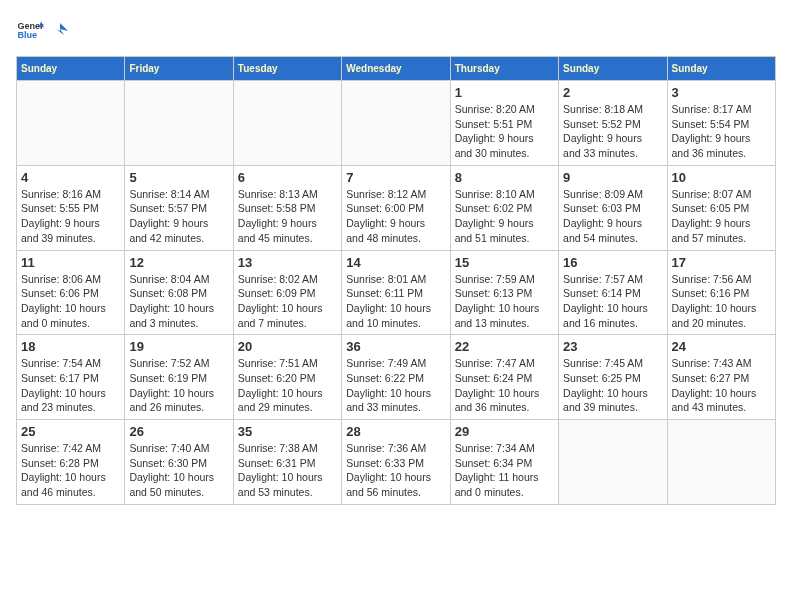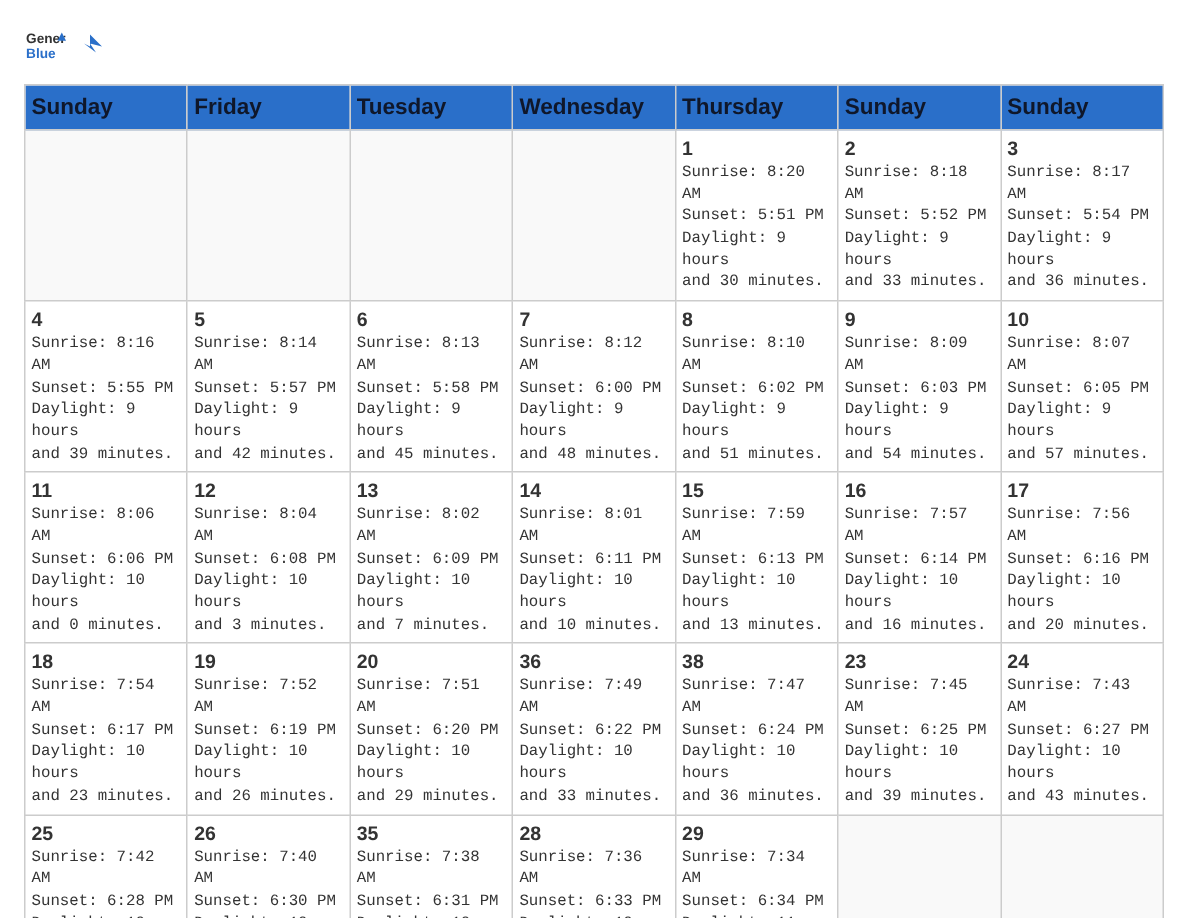--- a/index.html
+++ b/index.html
@@ -47,22 +47,22 @@
       font-size: 16px;
       color: #333;
     }
     table {
       width: 100%;
       border-collapse: collapse;
       table-layout: fixed;
     }
     th {
       background-color: #2a6fc9;
-      color: #0f172a;
-      font-size: 15px;
+      color: #fef9c3;
+      font-size: 10px;
       padding: 6px 4px;
       text-align: left;
       border: 1px solid #ccc;
     }
     td {
       border: 1px solid #ccc;
       vertical-align: top;
       padding: 4px 4px;
       font-size: 11px;
       color: #333;
@@ -76,21 +76,20 @@
       font-size: 13px;
       font-weight: bold;
       color: #333;
       display: block;
       margin-bottom: 2px;
     }
     .day-info {
       font-size: 10.5px;
       line-height: 1.4;
       color: #333;
-      font-family: Liberation Mono, monospace;
     }
   </style>
 </head>
 <body>
 
 <div class="header-area">
   <div class="logo">
     <svg class="logo-icon" viewBox="0 0 40 40" xmlns="http://www.w3.org/2000/svg">
       <text x="2" y="18" font-size="13" font-weight="bold" fill="#333" font-family="Arial">General</text>
       <text x="2" y="32" font-size="13" font-weight="bold" fill="#2a6fc9" font-family="Arial">Blue</text>
@@ -214,21 +213,21 @@
         </td>
         <td>
           <span class="day-number">20</span>
           <div class="day-info">Sunrise: 7:51 AM<br>Sunset: 6:20 PM<br>Daylight: 10 hours<br>and 29 minutes.</div>
         </td>
         <td>
           <span class="day-number">36</span>
           <div class="day-info">Sunrise: 7:49 AM<br>Sunset: 6:22 PM<br>Daylight: 10 hours<br>and 33 minutes.</div>
         </td>
         <td>
-          <span class="day-number">38</span>
+          <span class="day-number">22</span>
           <div class="day-info">Sunrise: 7:47 AM<br>Sunset: 6:24 PM<br>Daylight: 10 hours<br>and 36 minutes.</div>
         </td>
         <td>
           <span class="day-number">23</span>
           <div class="day-info">Sunrise: 7:45 AM<br>Sunset: 6:25 PM<br>Daylight: 10 hours<br>and 39 minutes.</div>
         </td>
         <td>
           <span class="day-number">24</span>
           <div class="day-info">Sunrise: 7:43 AM<br>Sunset: 6:27 PM<br>Daylight: 10 hours<br>and 43 minutes.</div>
         </td>

